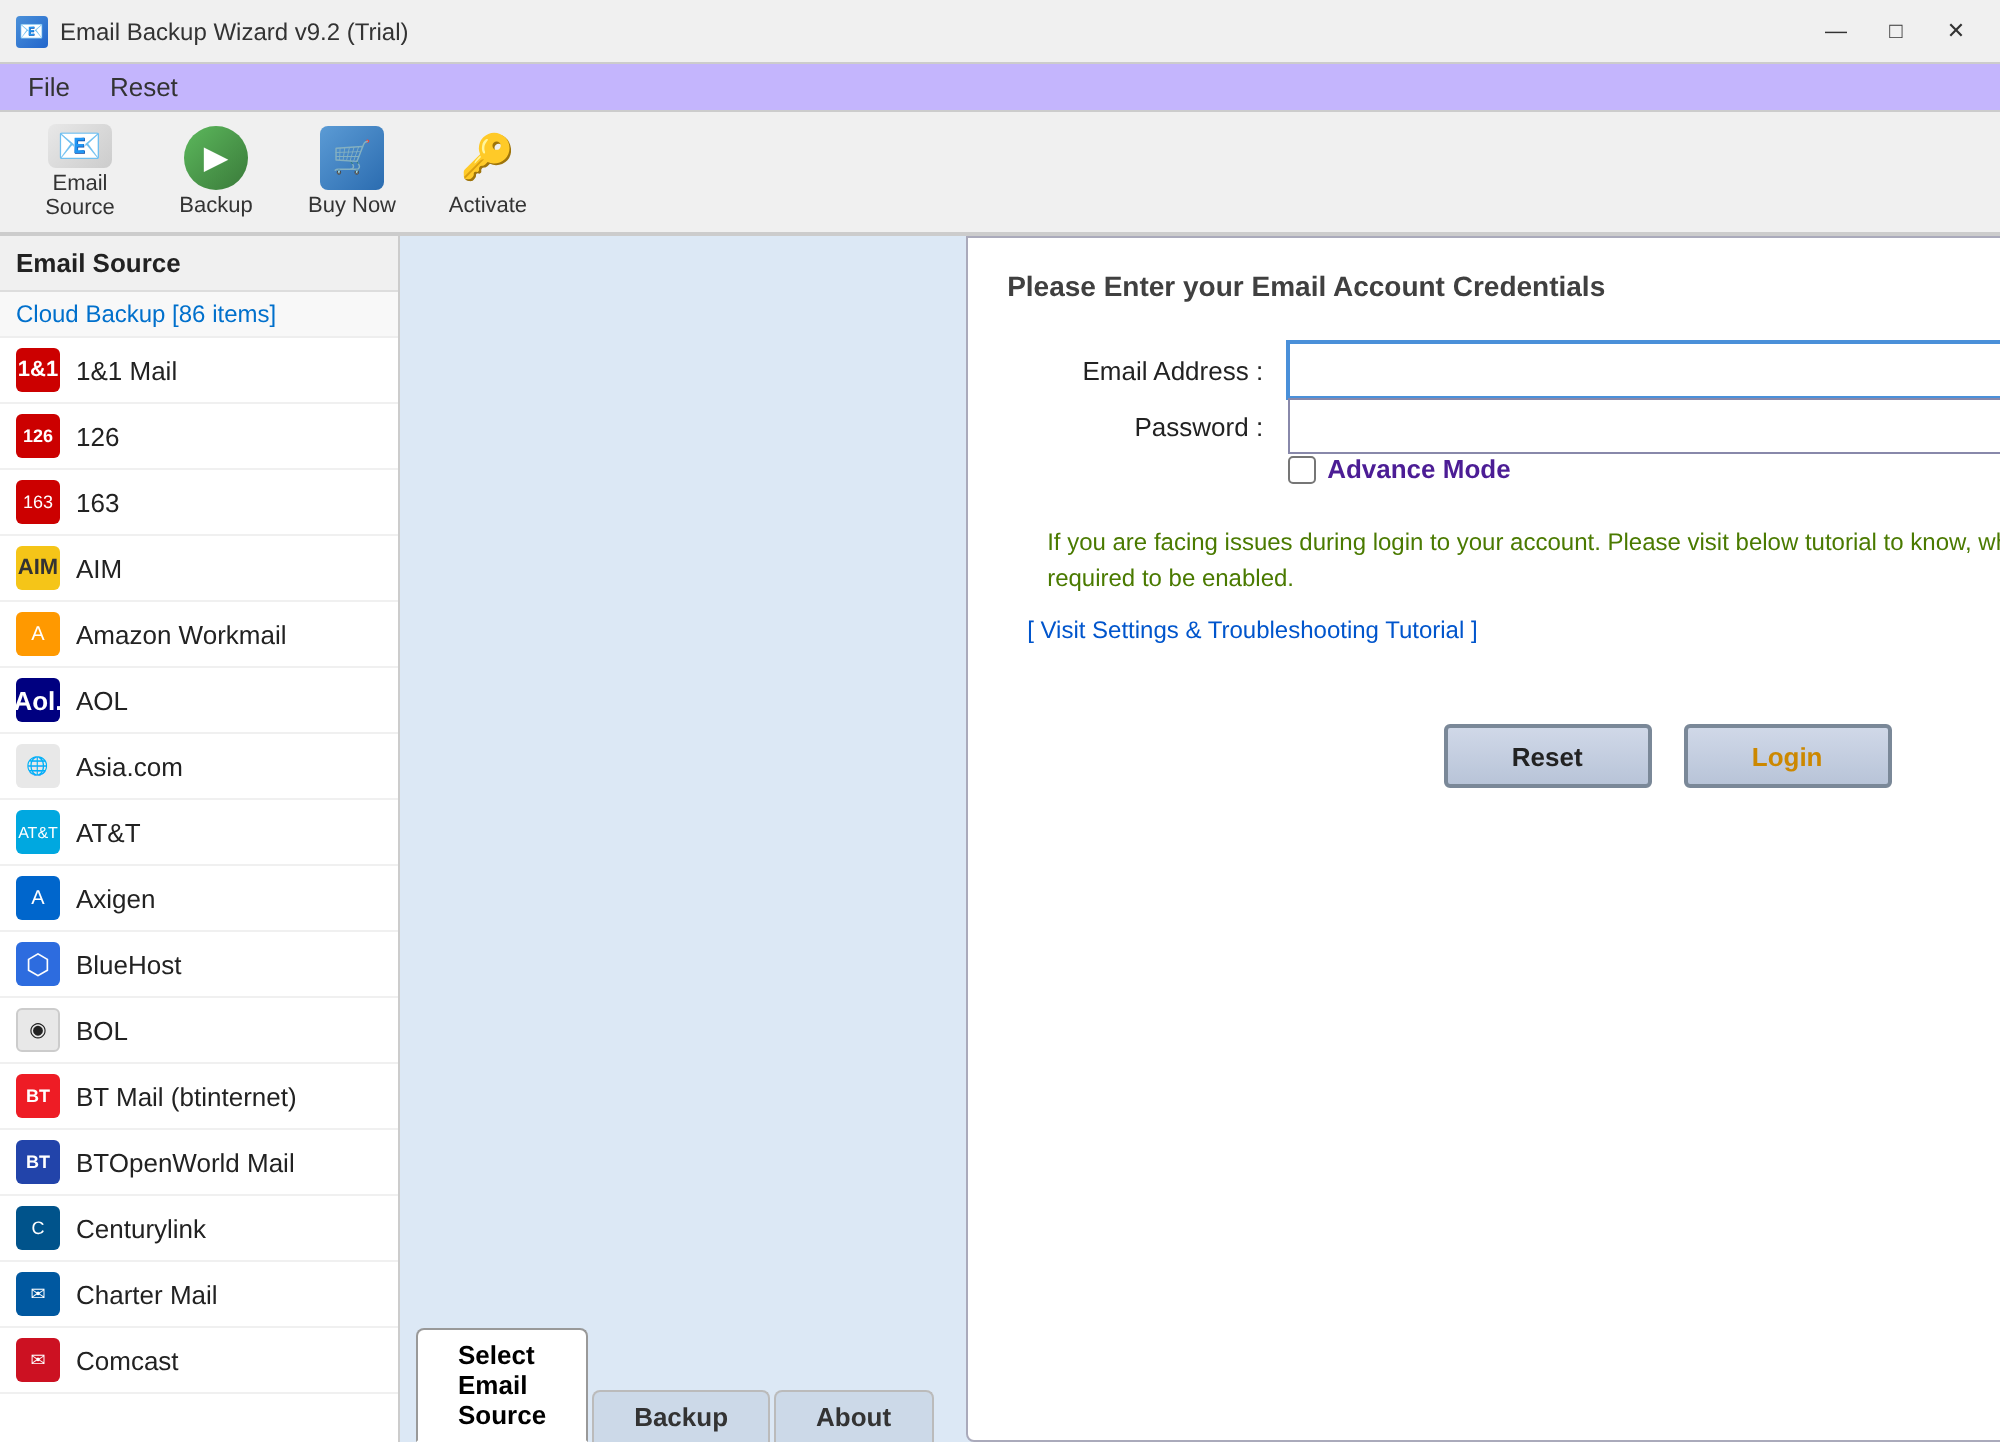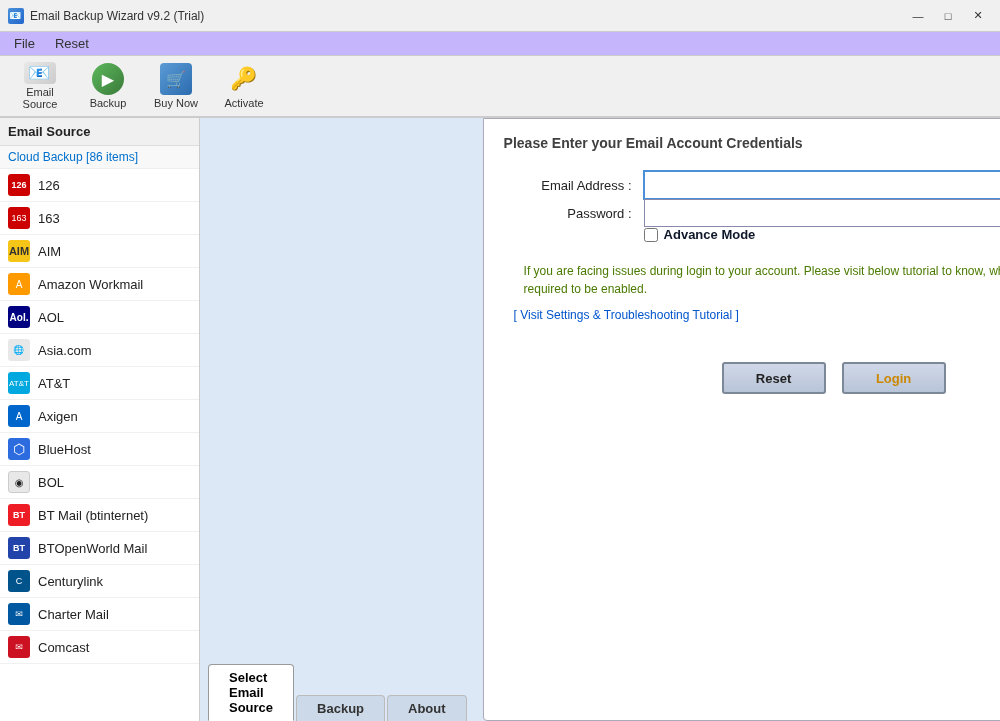--- a/index.html
+++ b/index.html
@@ -260,21 +260,21 @@
       margin-left: 140px;
       margin-bottom: 10px;
     }
     .advance-checkbox {
       width: 14px;
       height: 14px;
       margin-right: 6px;
       cursor: pointer;
     }
     .advance-label {
-      color: #0f172a;
+      color: #4c1d95;
       font-weight: bold;
       font-size: 13px;
       cursor: pointer;
     }
 
     
     .info-section {
       margin: 20px 20px 10px 20px;
       color: #4a7a00;
       font-size: 12px;
@@ -379,37 +379,41 @@
 </div>
 
 <div class="main-layout">
 
   <div class="sidebar">
     <div class="sidebar-header">Email Source</div>
     <div class="sidebar-subheader">Cloud Backup [86 items]</div>
     <div class="sidebar-list">
 
       <div class="sidebar-item">
+        <div class="sidebar-item-icon icon-1and1">1&amp;1</div>
+        <span>1&amp;1 Mail</span>
+      </div>
+      <div class="sidebar-item">
         <div class="sidebar-item-icon icon-126">126</div>
         <span>126</span>
       </div>
       <div class="sidebar-item">
         <div class="sidebar-item-icon icon-163">163</div>
         <span>163</span>
       </div>
       <div class="sidebar-item">
         <div class="sidebar-item-icon icon-aim">AIM</div>
         <span>AIM</span>
       </div>
       <div class="sidebar-item">
         <div class="sidebar-item-icon icon-amazon">A</div>
         <span>Amazon Workmail</span>
       </div>
       <div class="sidebar-item">
-        <div class="sidebar-item-icon icon-aol" style="font-size:10px;">Aol.</div>
+        <div class="sidebar-item-icon icon-aol" style="font-size:13px;">Aol.</div>
         <span>AOL</span>
       </div>
       <div class="sidebar-item">
         <div class="sidebar-item-icon icon-asia">🌐</div>
         <span>Asia.com</span>
       </div>
       <div class="sidebar-item">
         <div class="sidebar-item-icon icon-att" style="font-size:8px;">AT&amp;T</div>
         <span>AT&amp;T</span>
       </div>

